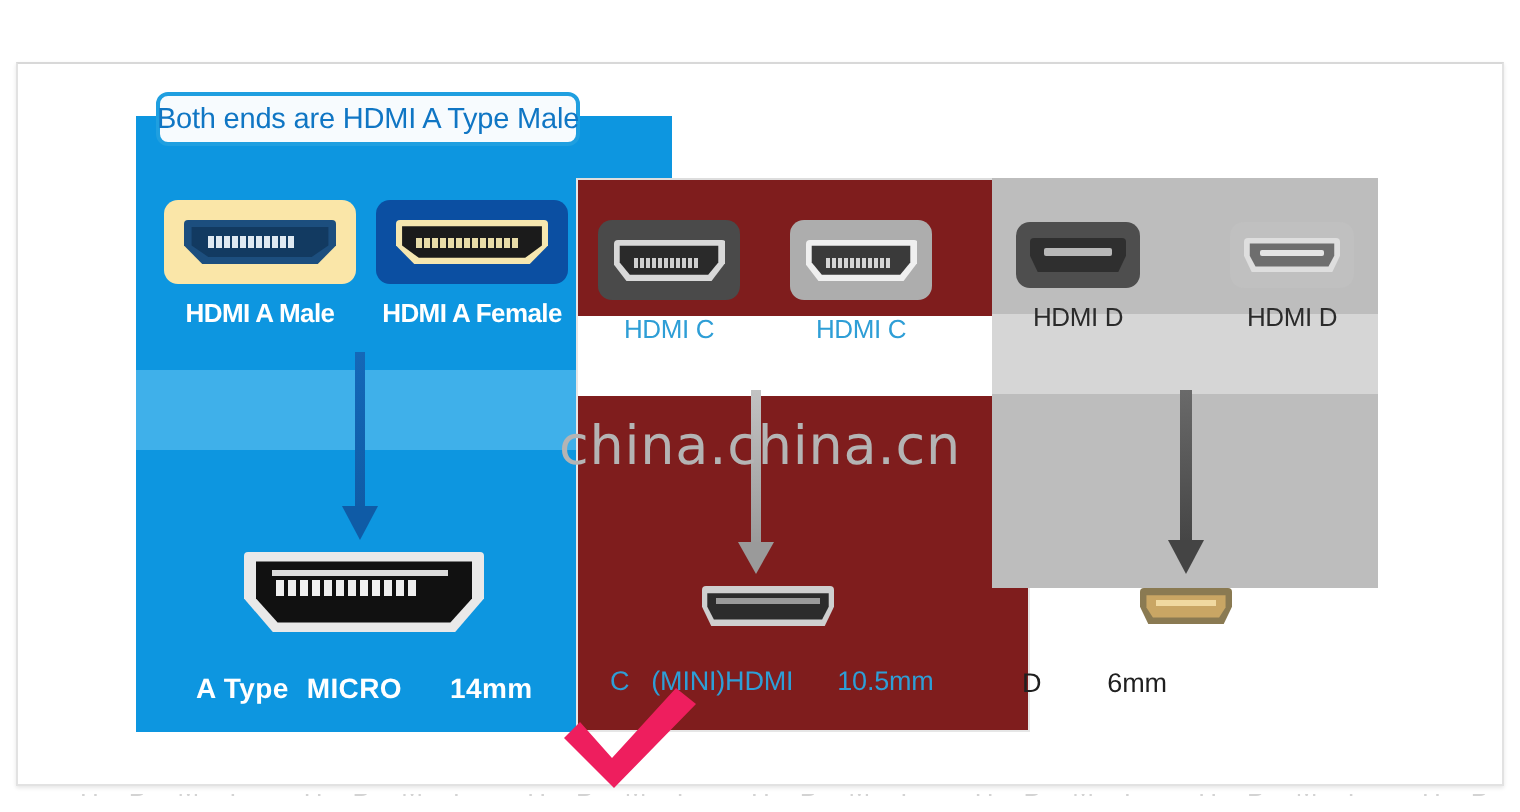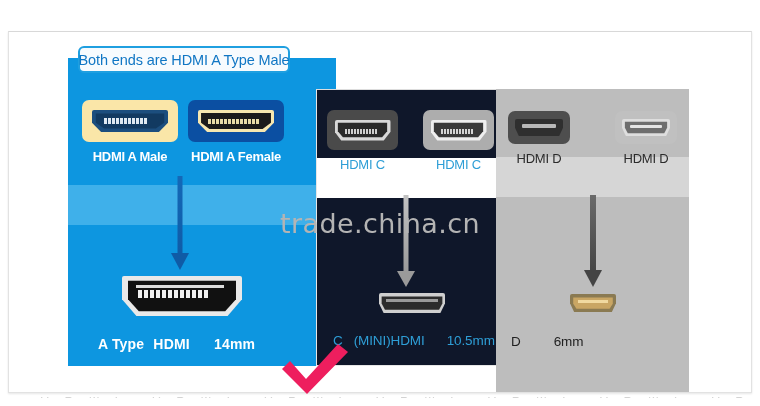--- a/index.html
+++ b/index.html
@@ -50,35 +50,35 @@
     background: #3fb0ea;
   }
   .panel-a .pnl-bot {
     position: absolute; left: 0; top: 167px; width: 100%; height: 141px;
     background: #0d96e0;
   }
   .panel-a-inner { position: absolute; inset: 0; }
 
   
   .panel-b {
-    left: 307px; top: 57px;
+    left: 279px; top: 57px;
     width: 227px; height: 277px;
-    background: #0f172a;
+    background: #7f1d1d;
     border: 1px solid #e6e6e6;
     border-top: 1px solid #dddddd;
   }
   .panel-b .band {
     position: absolute; left: 0; top: 68px; width: 100%; height: 40px;
     background: #ffffff;
   }
 
   
   .panel-c {
     left: 487px; top: 57px;
-    width: 193px; height: 303px;
+    width: 193px; height: 205px;
     background: #bdbdbd;
   }
   .panel-c .band {
     position: absolute; left: 0; top: 68px; width: 100%; height: 40px;
     background: #d6d6d6;
   }
 
   
   .heading-pill {
     position: absolute;
@@ -302,21 +302,21 @@
             </div>
           </div>
 
           <svg class="checkmark" viewBox="0 0 70 56">
             <path d="M2,27 L10,19 L26,37 L58,2 L68,10 L27,52 Z" fill="#ee1e5e"></path>
           </svg>
 
           <div class="bottom-label" style="left:30px; top:278px;">
             <span class="bl-white">A  Type</span>
             <span class="bl-gap" style="width:9px;"></span>
-            <span class="bl-white">HDMI</span>
+            <span class="bl-white">MICRO</span>
             <span class="bl-gap" style="width:24px;"></span>
             <span class="bl-white">14mm</span>
           </div>
 
         </div>
       </div>
 
       <div class="panel panel-b">
         <div class="band"></div>
 
@@ -447,21 +447,21 @@
 
         <div class="bottom-label" style="left:15px; top:245px;">
           <span class="bl-dark">D</span>
           <span class="bl-gap" style="width:11px;"></span>
           <span class="bl-gap" style="width:22px;"></span>
           <span class="bl-dark">6mm</span>
         </div>
 
       </div>
 
-      <div class="watermark">trade.china.cn</div>
+      <div class="watermark">china.china.cn</div>
 
     </div>
   </div>
 
   <div class="cutoff-strip">
     <div class="txt">HDMI  HDMI  HDMI  HDMI  HDMI  HDMI  HDMI</div>
   </div>
 
 </div>
 

